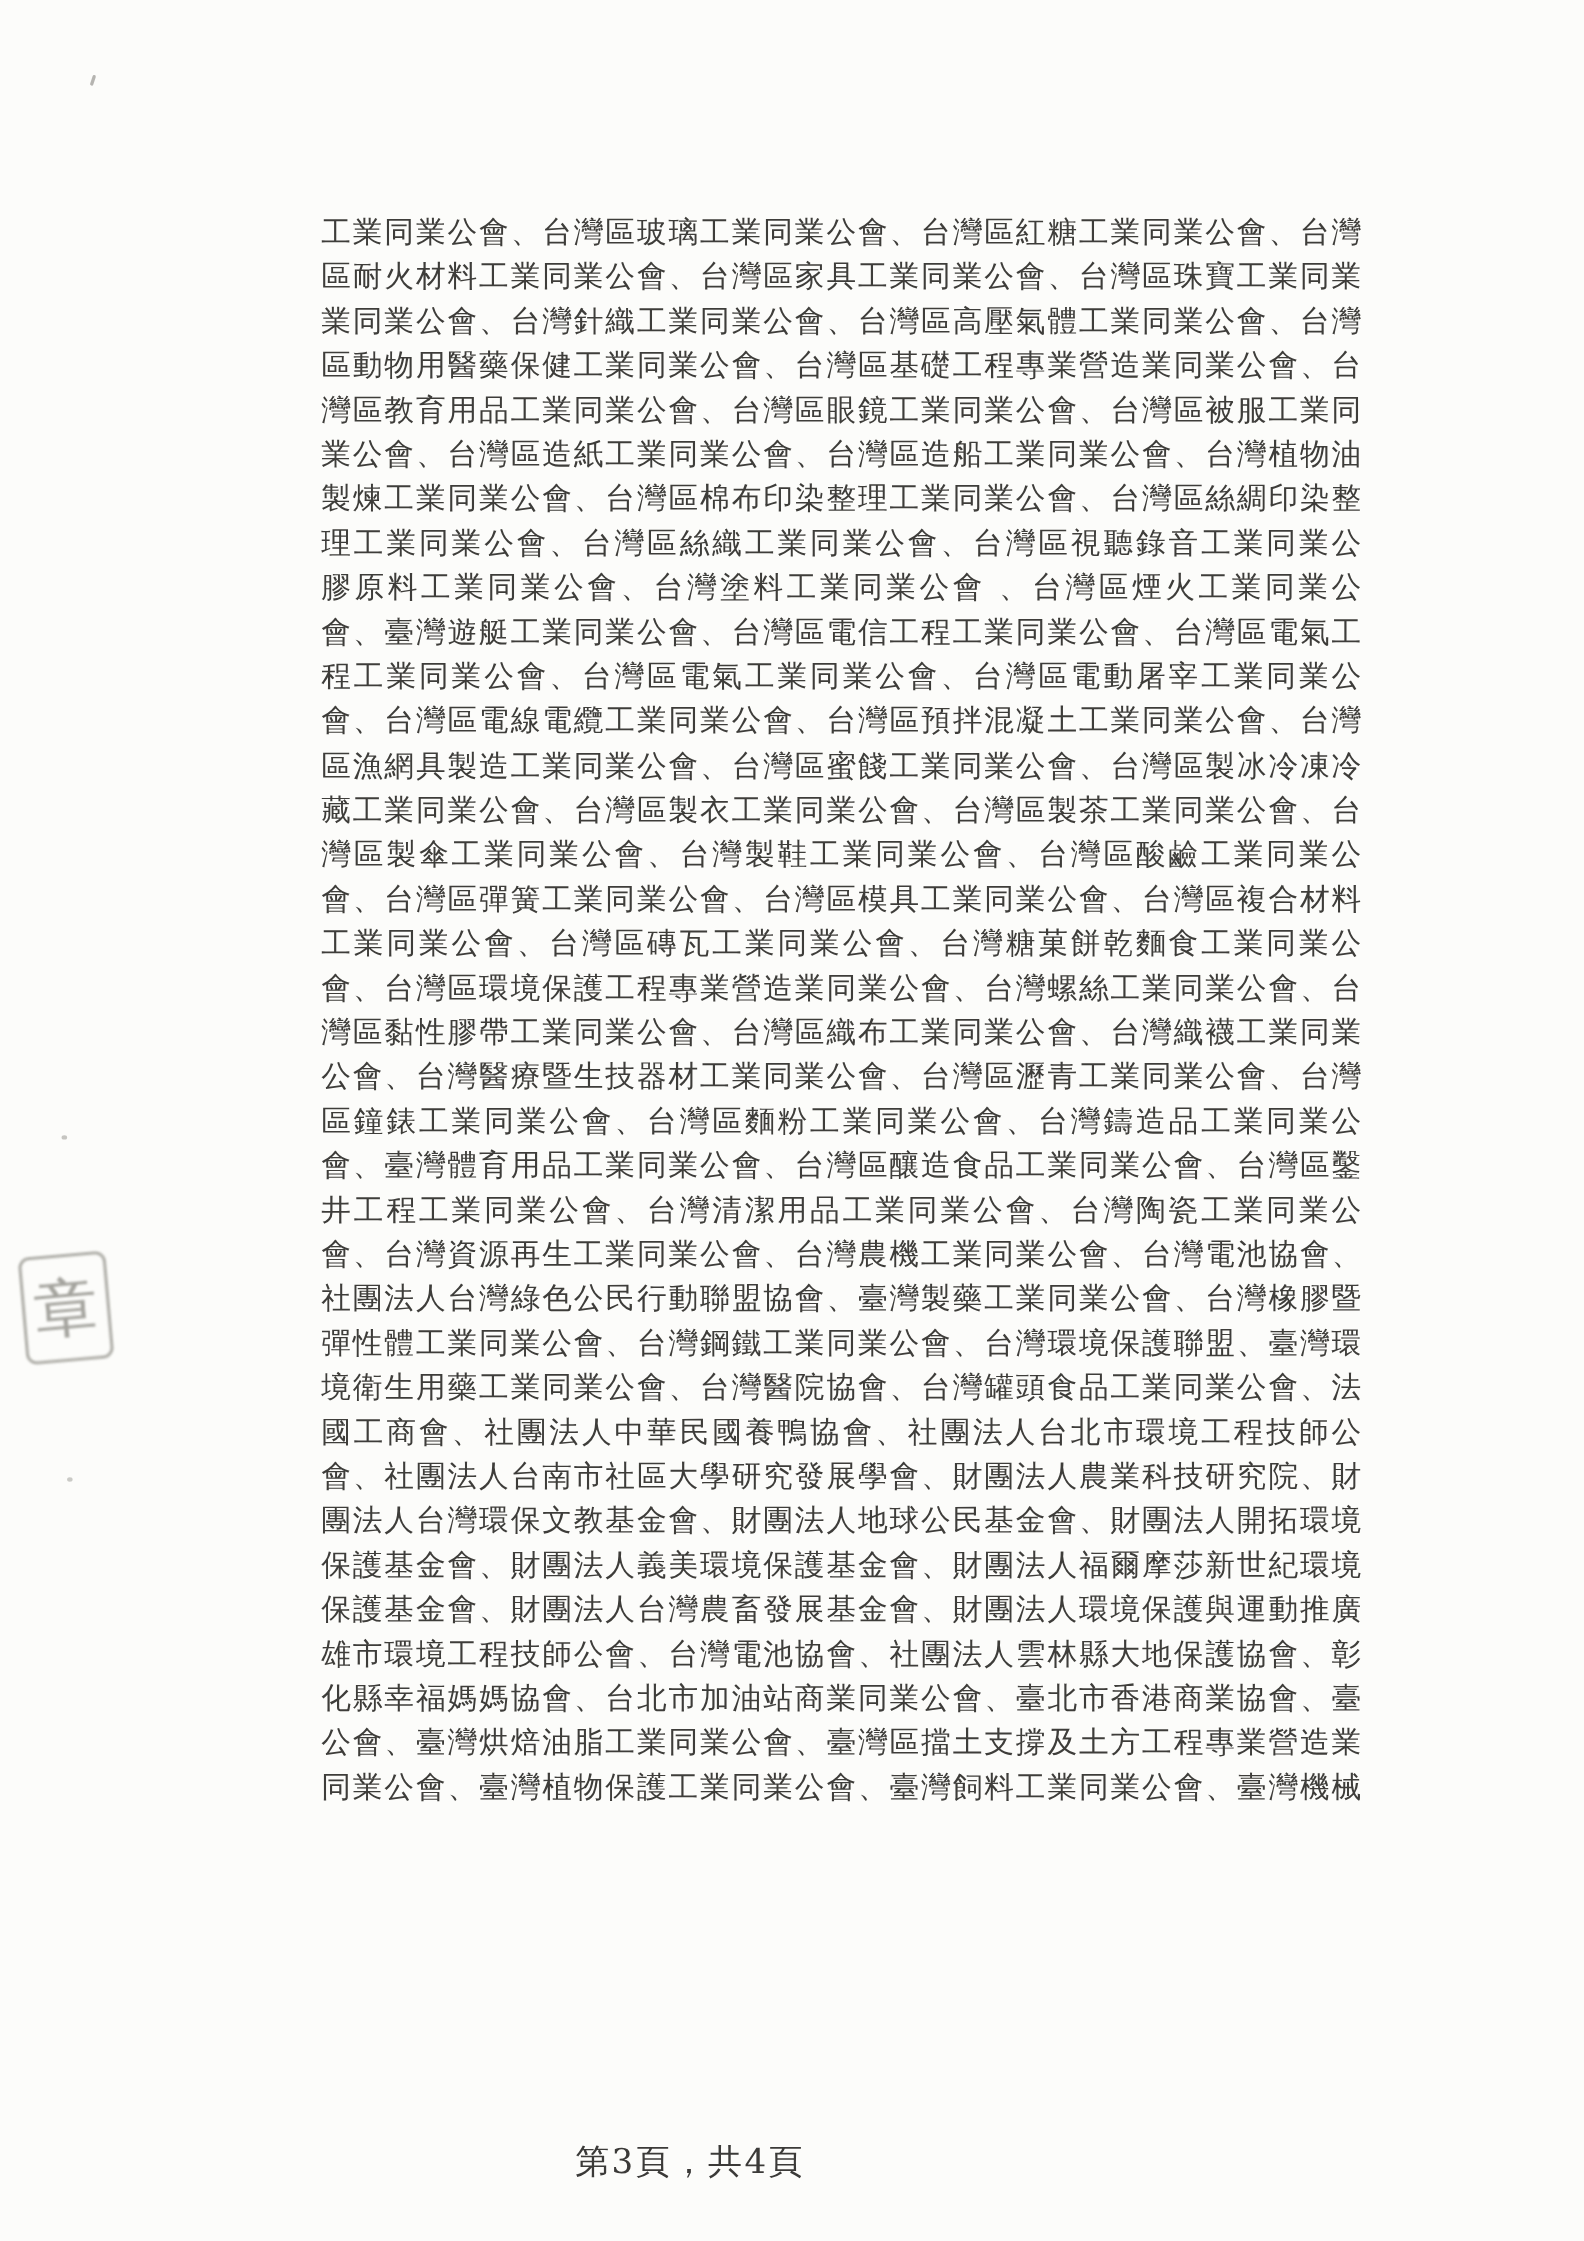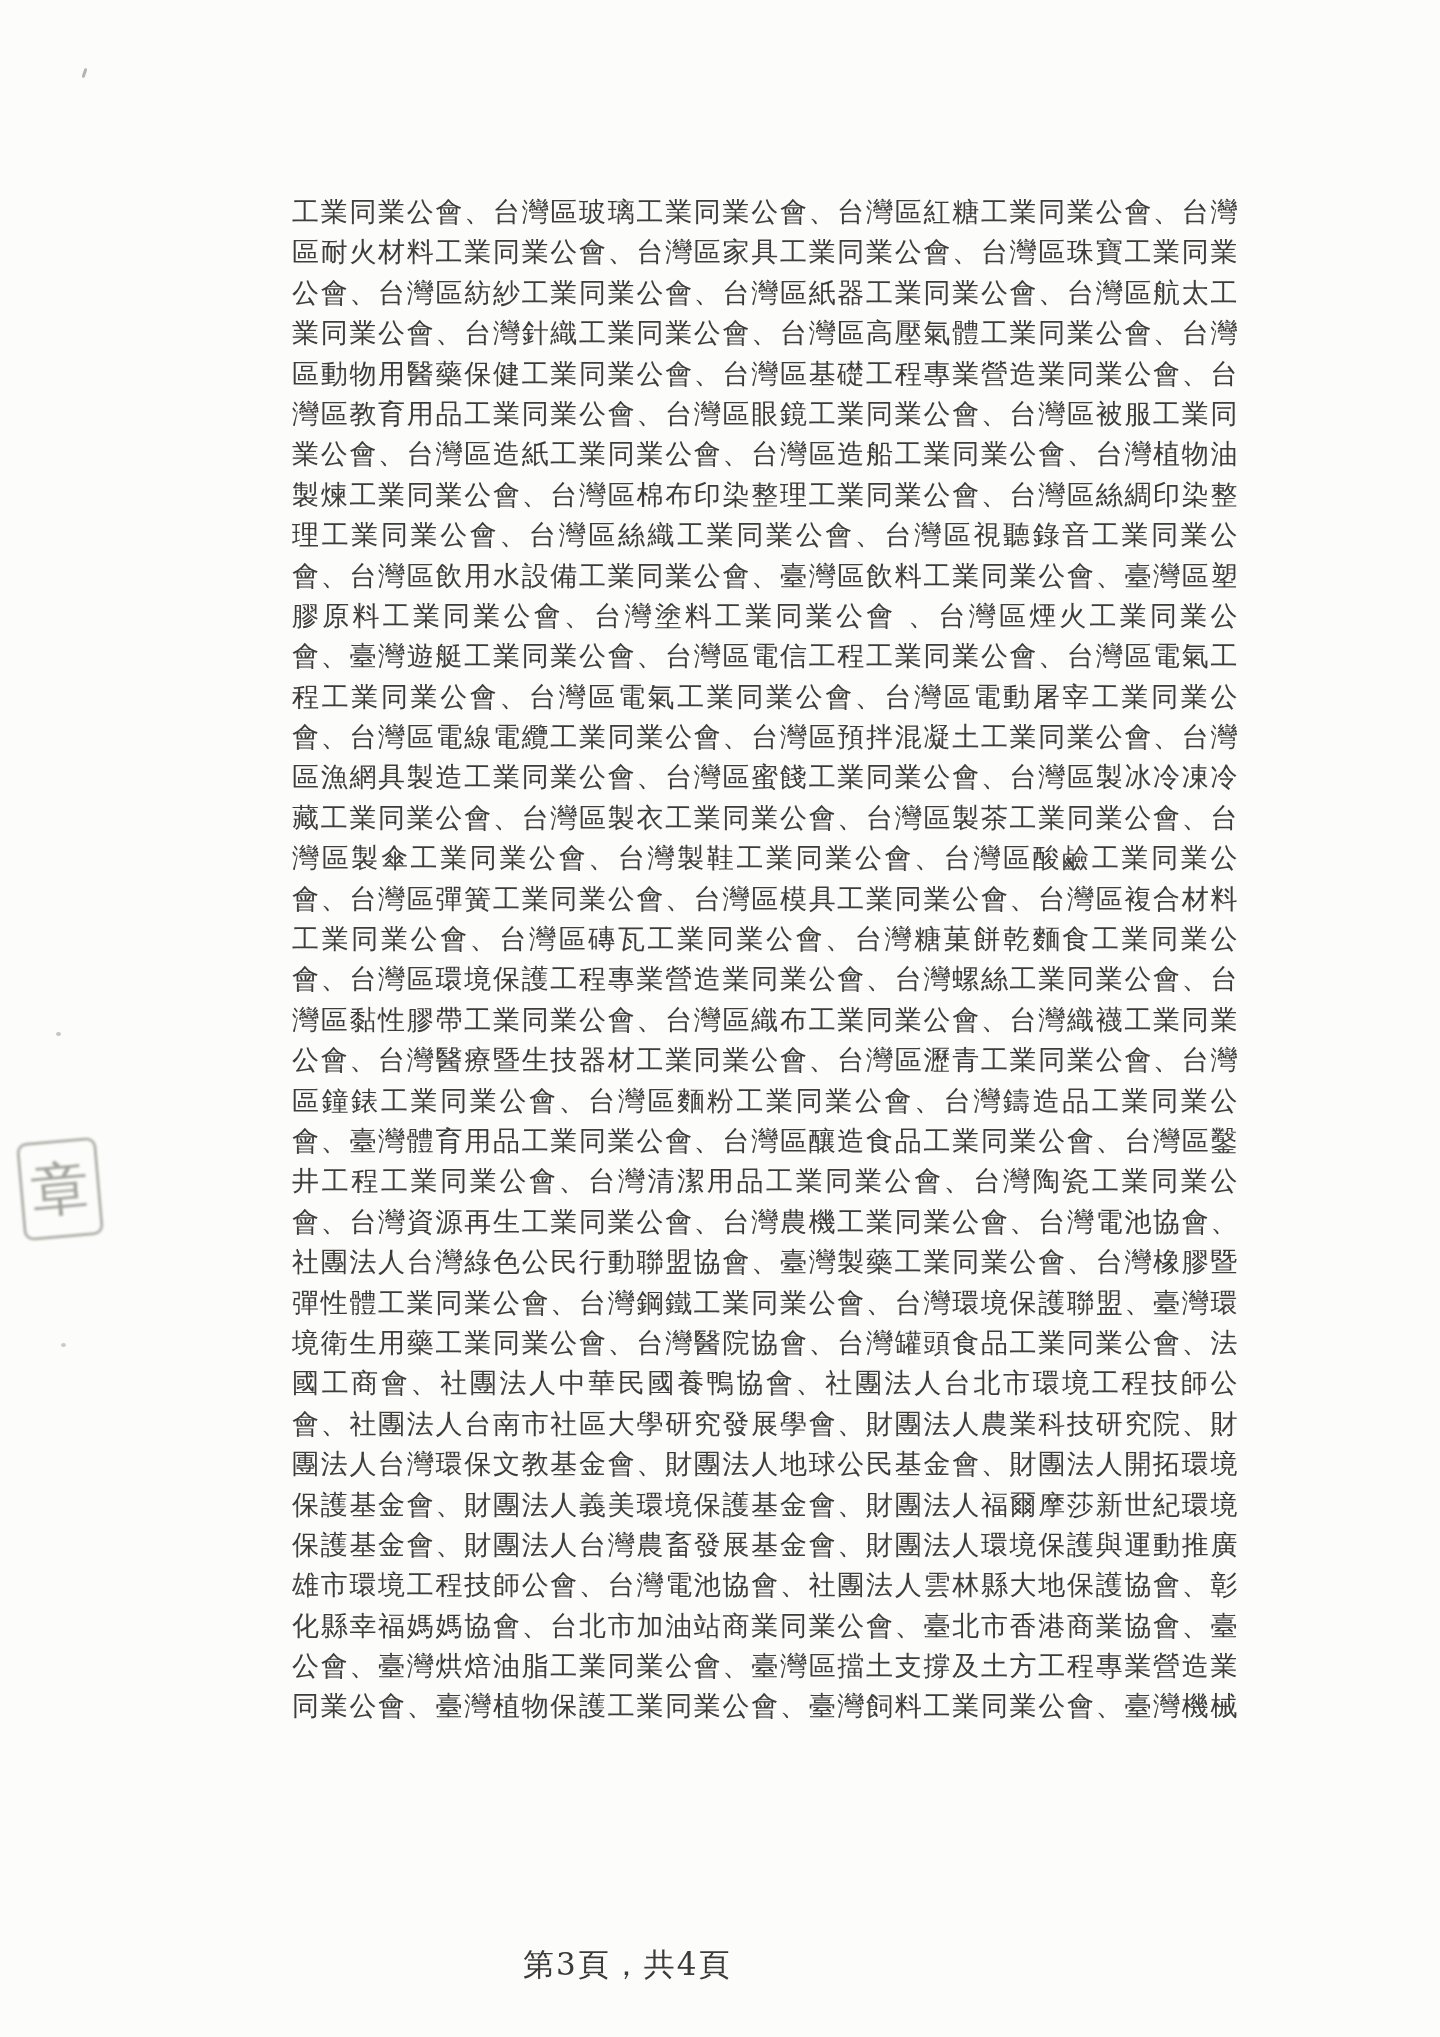--- a/index.html
+++ b/index.html
@@ -93,28 +93,26 @@
   }
 </style>
 </head>
 <body>
 
 <div class="page">
 
   <div class="body-text">
       <div class="line">工業同業公會、台灣區玻璃工業同業公會、台灣區紅糖工業同業公會、台灣</div>
       <div class="line">區耐火材料工業同業公會、台灣區家具工業同業公會、台灣區珠寶工業同業</div>
-      <div class="line">公會、台灣區紡紗工業同業公會、台灣區紙器工業同業公會、台灣區航太工</div>
       <div class="line">業同業公會、台灣針織工業同業公會、台灣區高壓氣體工業同業公會、台灣</div>
       <div class="line">區動物用醫藥保健工業同業公會、台灣區基礎工程專業營造業同業公會、台</div>
       <div class="line">灣區教育用品工業同業公會、台灣區眼鏡工業同業公會、台灣區被服工業同</div>
       <div class="line">業公會、台灣區造紙工業同業公會、台灣區造船工業同業公會、台灣植物油</div>
       <div class="line">製煉工業同業公會、台灣區棉布印染整理工業同業公會、台灣區絲綢印染整</div>
       <div class="line">理工業同業公會、台灣區絲織工業同業公會、台灣區視聽錄音工業同業公</div>
-      <div class="line">會、台灣區飲用水設備工業同業公會、臺灣區飲料工業同業公會、臺灣區塑</div>
       <div class="line">膠原料工業同業公會、台灣塗料工業同業公會 、台灣區煙火工業同業公</div>
       <div class="line">會、臺灣遊艇工業同業公會、台灣區電信工程工業同業公會、台灣區電氣工</div>
       <div class="line">程工業同業公會、台灣區電氣工業同業公會、台灣區電動屠宰工業同業公</div>
       <div class="line">會、台灣區電線電纜工業同業公會、台灣區預拌混凝土工業同業公會、台灣</div>
       <div class="line">區漁網具製造工業同業公會、台灣區蜜餞工業同業公會、台灣區製冰冷凍冷</div>
       <div class="line">藏工業同業公會、台灣區製衣工業同業公會、台灣區製茶工業同業公會、台</div>
       <div class="line">灣區製傘工業同業公會、台灣製鞋工業同業公會、台灣區酸鹼工業同業公</div>
       <div class="line">會、台灣區彈簧工業同業公會、台灣區模具工業同業公會、台灣區複合材料</div>
       <div class="line">工業同業公會、台灣區磚瓦工業同業公會、台灣糖菓餅乾麵食工業同業公</div>
       <div class="line">會、台灣區環境保護工程專業營造業同業公會、台灣螺絲工業同業公會、台</div>

